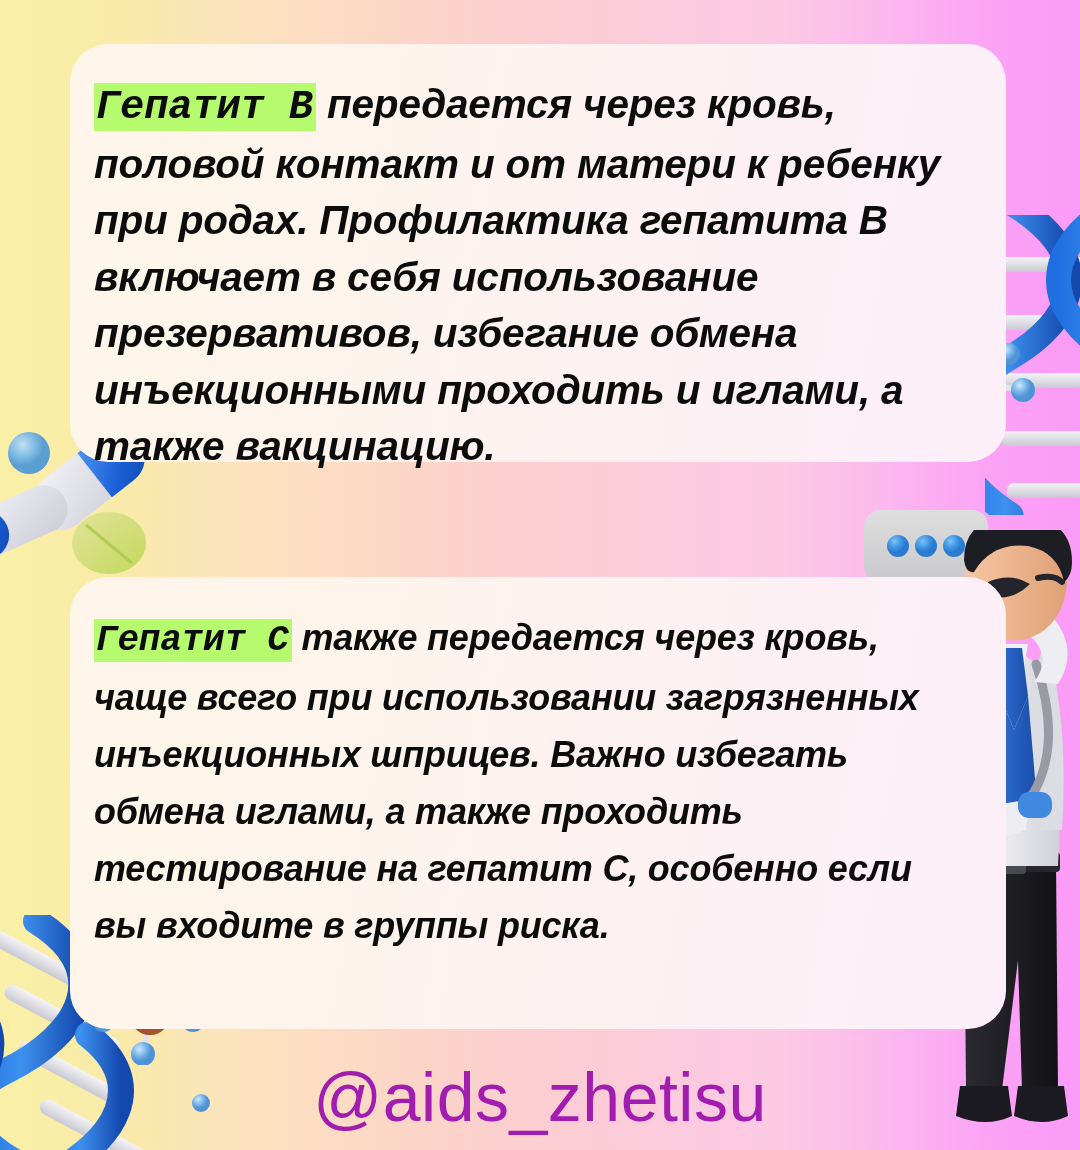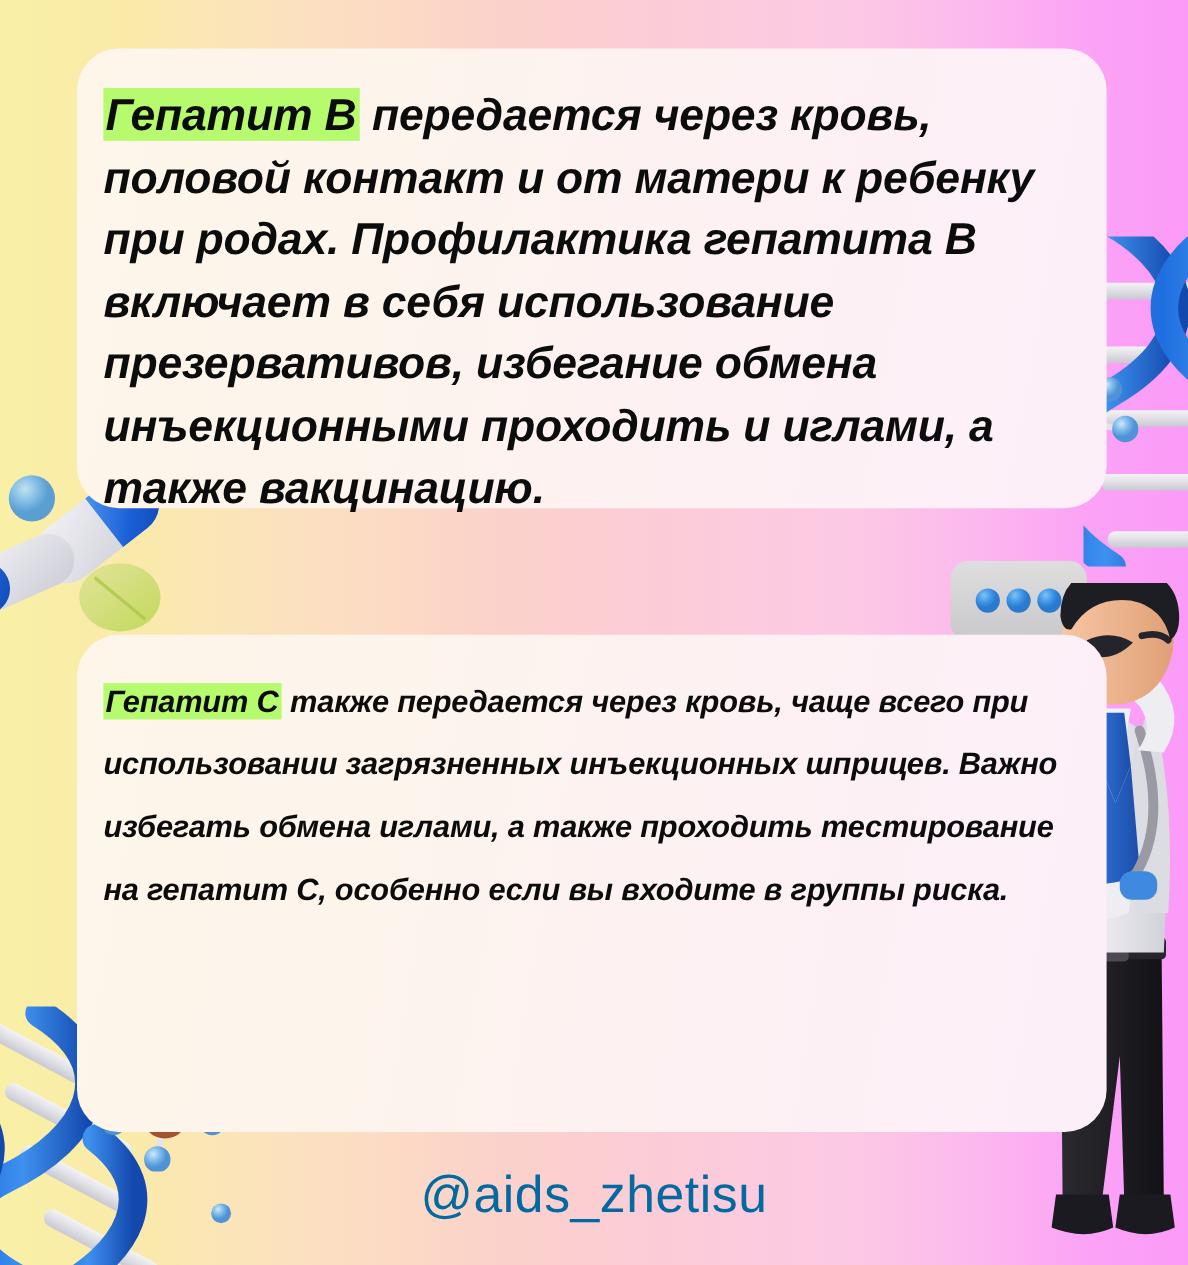--- a/index.html
+++ b/index.html
@@ -54,38 +54,39 @@
 
   .card-text {
     font-style:italic;
     font-weight:700;
     font-size:40.5px;
     line-height:56.5px;
     color:#0c0c0c;
     letter-spacing:-0.2px;
     white-space:pre-wrap;
   }
-  #card-2 .card-text { font-size:28px; line-height:57px; }
+  #card-2 .card-text { font-size:36px; line-height:57px; }
 
   .hl {
     background:#b6fa6e;
     padding:1px 3px 1px 2px;
     box-decoration-break:clone;
+    font-family:Liberation Mono, monospace;
     -webkit-box-decoration-break:clone;
   }
 
   
   #handle {
     position:absolute;
     left:0; right:0;
     top:1058px;
     text-align:center;
-    font-size:47px;
+    font-size:68px;
     font-weight:400;
-    color:#0369a1;
+    color:#a21caf;
     letter-spacing:0.5px;
   }
 </style>
 </head>
 <body>
 
 <div class="decor">
 
   <svg id="art-pills" viewBox="0 0 210 185">
     <defs>

